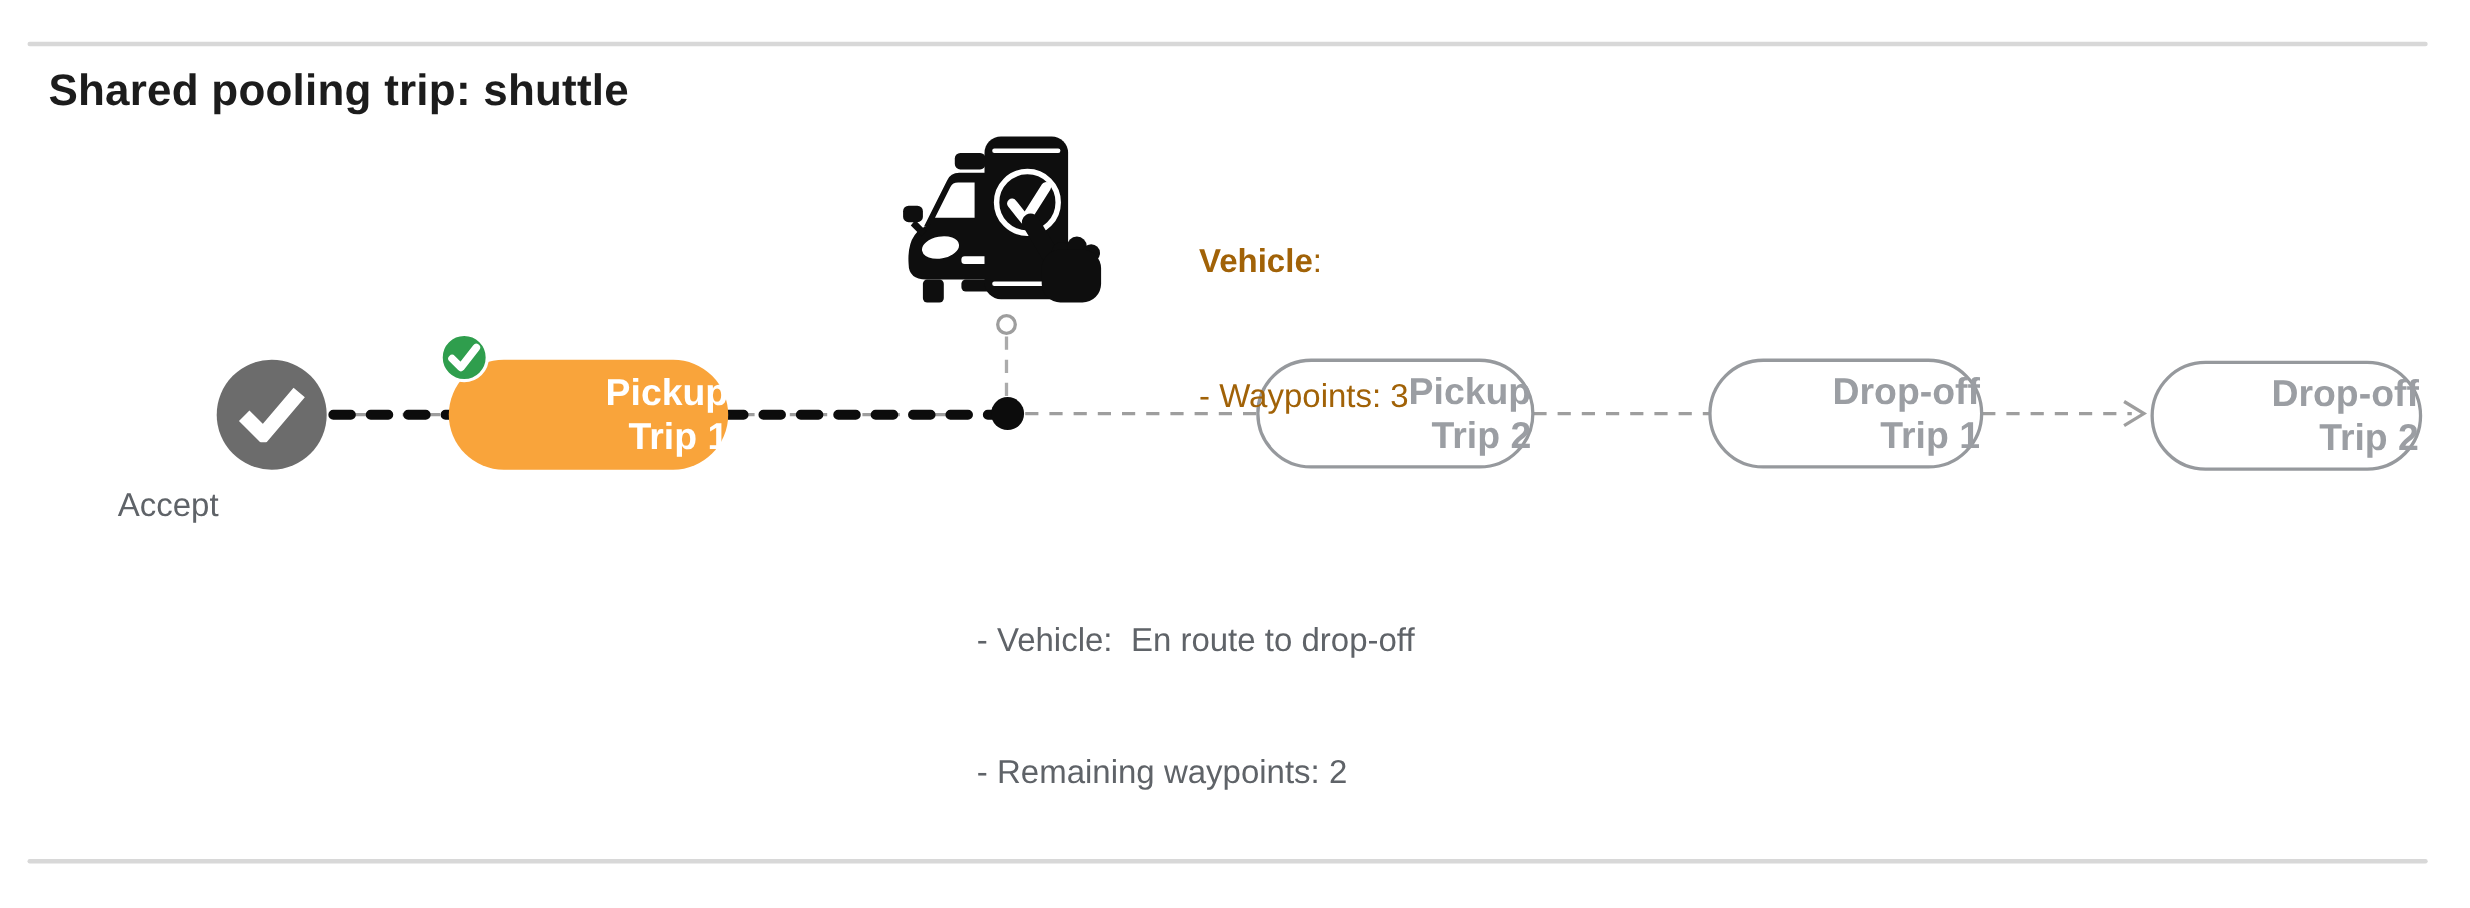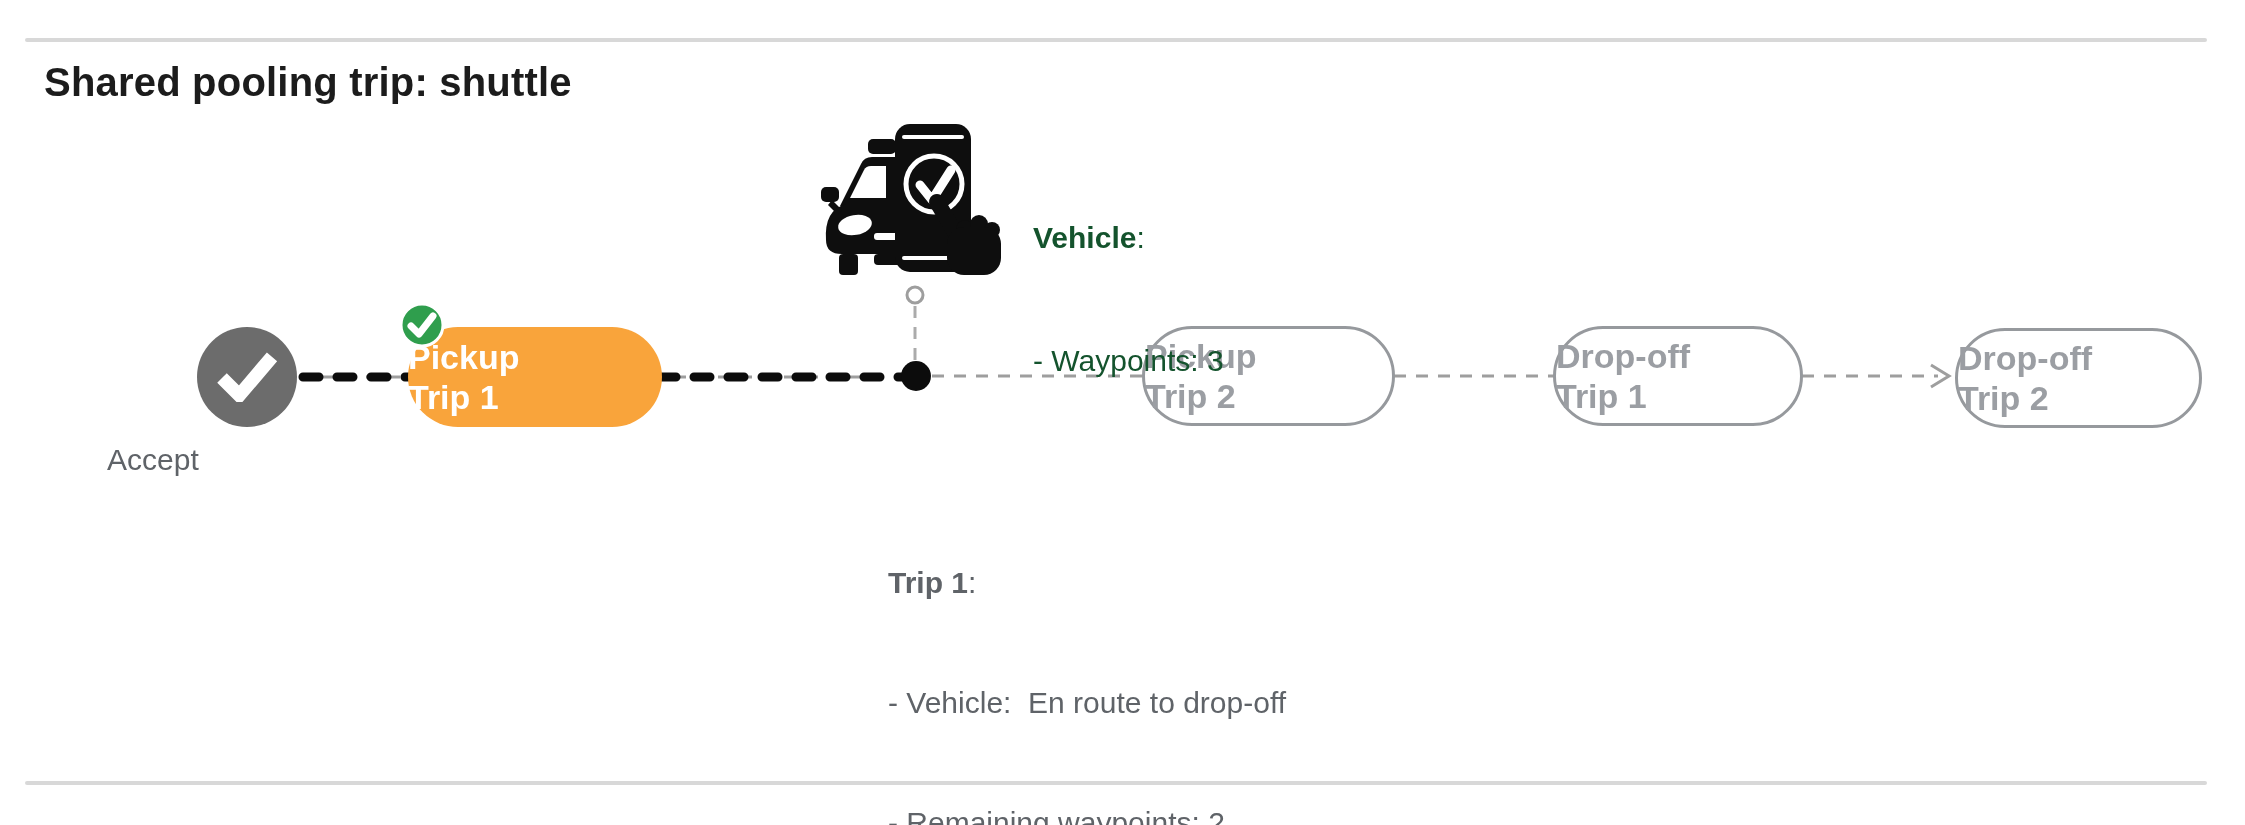--- a/index.html
+++ b/index.html
@@ -25,37 +25,37 @@
     background:#6c6c6c;display:flex;align-items:center;justify-content:center;z-index:2;
   }
   .accept-label{
     position:absolute;left:107px;top:441px;width:280px;text-align:left;z-index:2;
     font-size:30px;line-height:38px;color:#5f6368;
   }
   .accept-label span{display:block;}
 
   .pill{
     position:absolute;top:327px;height:100px;border-radius:52px;z-index:2;
-    display:flex;flex-direction:column;align-items:flex-start;justify-content:center;
+    display:flex;flex-direction:column;align-items:flex-end;justify-content:center;
     font-weight:700;font-size:34px;line-height:40px;text-align:center;box-sizing:border-box;
   }
   .pill span{display:block;}
   .pill.active{left:408px;width:254px;background:#f9a43b;color:#ffffff;}
   .pill.upcoming{background:#ffffff;border:3px solid #96999d;color:#9b9ea3;}
   .pill.p2{left:1142px;top:326px;width:253px;}
   .pill.p3{left:1553px;top:326px;width:250px;}
   .pill.p4{left:1955px;top:328px;width:247px;}
 
   .badge{position:absolute;left:-10px;top:-26px;width:48px;height:48px;}
 
   .vehicle-icon{position:absolute;left:818px;top:112px;z-index:2;}
 
   .vehicle-info{
-    position:absolute;left:1033px;top:135px;z-index:2;
-    font-size:30px;line-height:41px;color:#14532d;white-space:pre;
+    position:absolute;left:1090px;top:135px;z-index:2;
+    font-size:30px;line-height:41px;color:#a16207;white-space:pre;
   }
   .trip-info{
     position:absolute;left:888px;top:483px;z-index:2;
     font-size:30px;line-height:40px;color:#5f6368;white-space:pre;
   }
   .b{font-weight:700;}
 </style>
 </head>
 <body>
 
@@ -141,21 +141,20 @@
       <rect x="129" y="115" width="54" height="48" rx="17"></rect>
     </g>
   </svg>
 
   <div class="vehicle-info">
     <div><span class="b">Vehicle</span><span>:</span></div>
     <div>- Waypoints: 3</div>
   </div>
 
   <div class="trip-info">
-    <div><span class="b">Trip 1</span><span>:</span></div>
     <div>- Vehicle:  En route to drop-off</div>
     <div>- Remaining waypoints: 2</div>
     
     
     
   </div>
 
 </div>
 
 </body></html>

